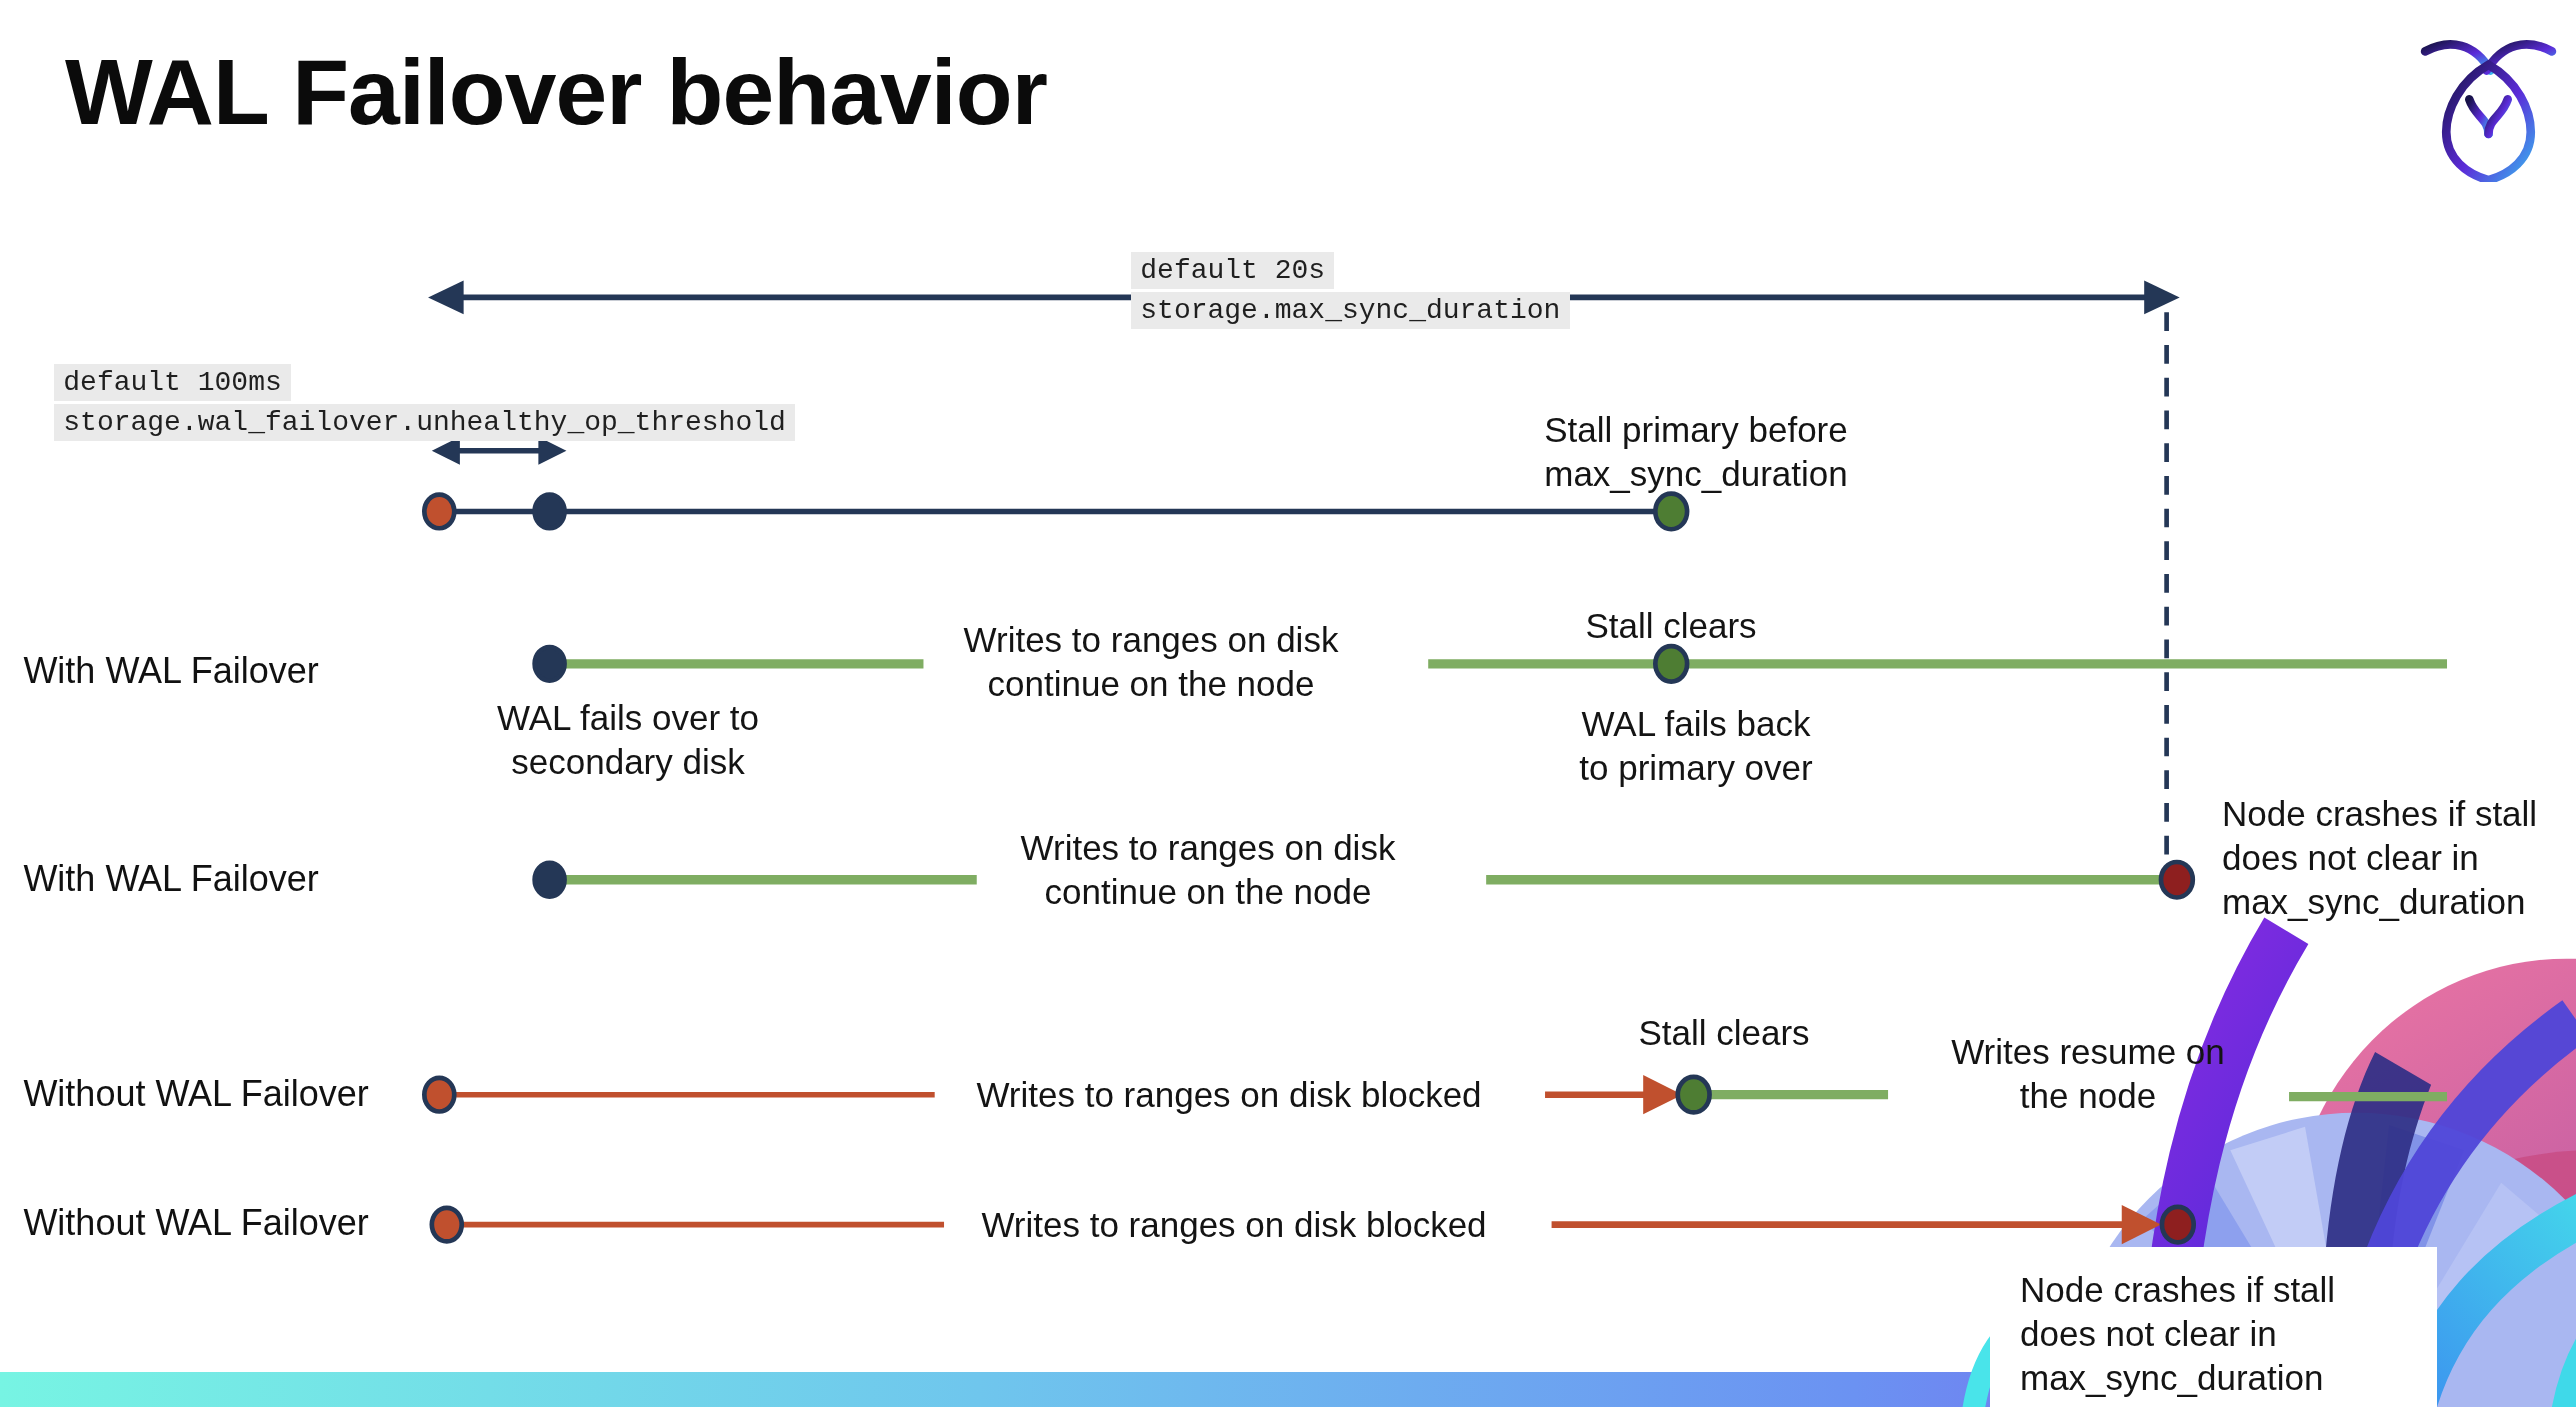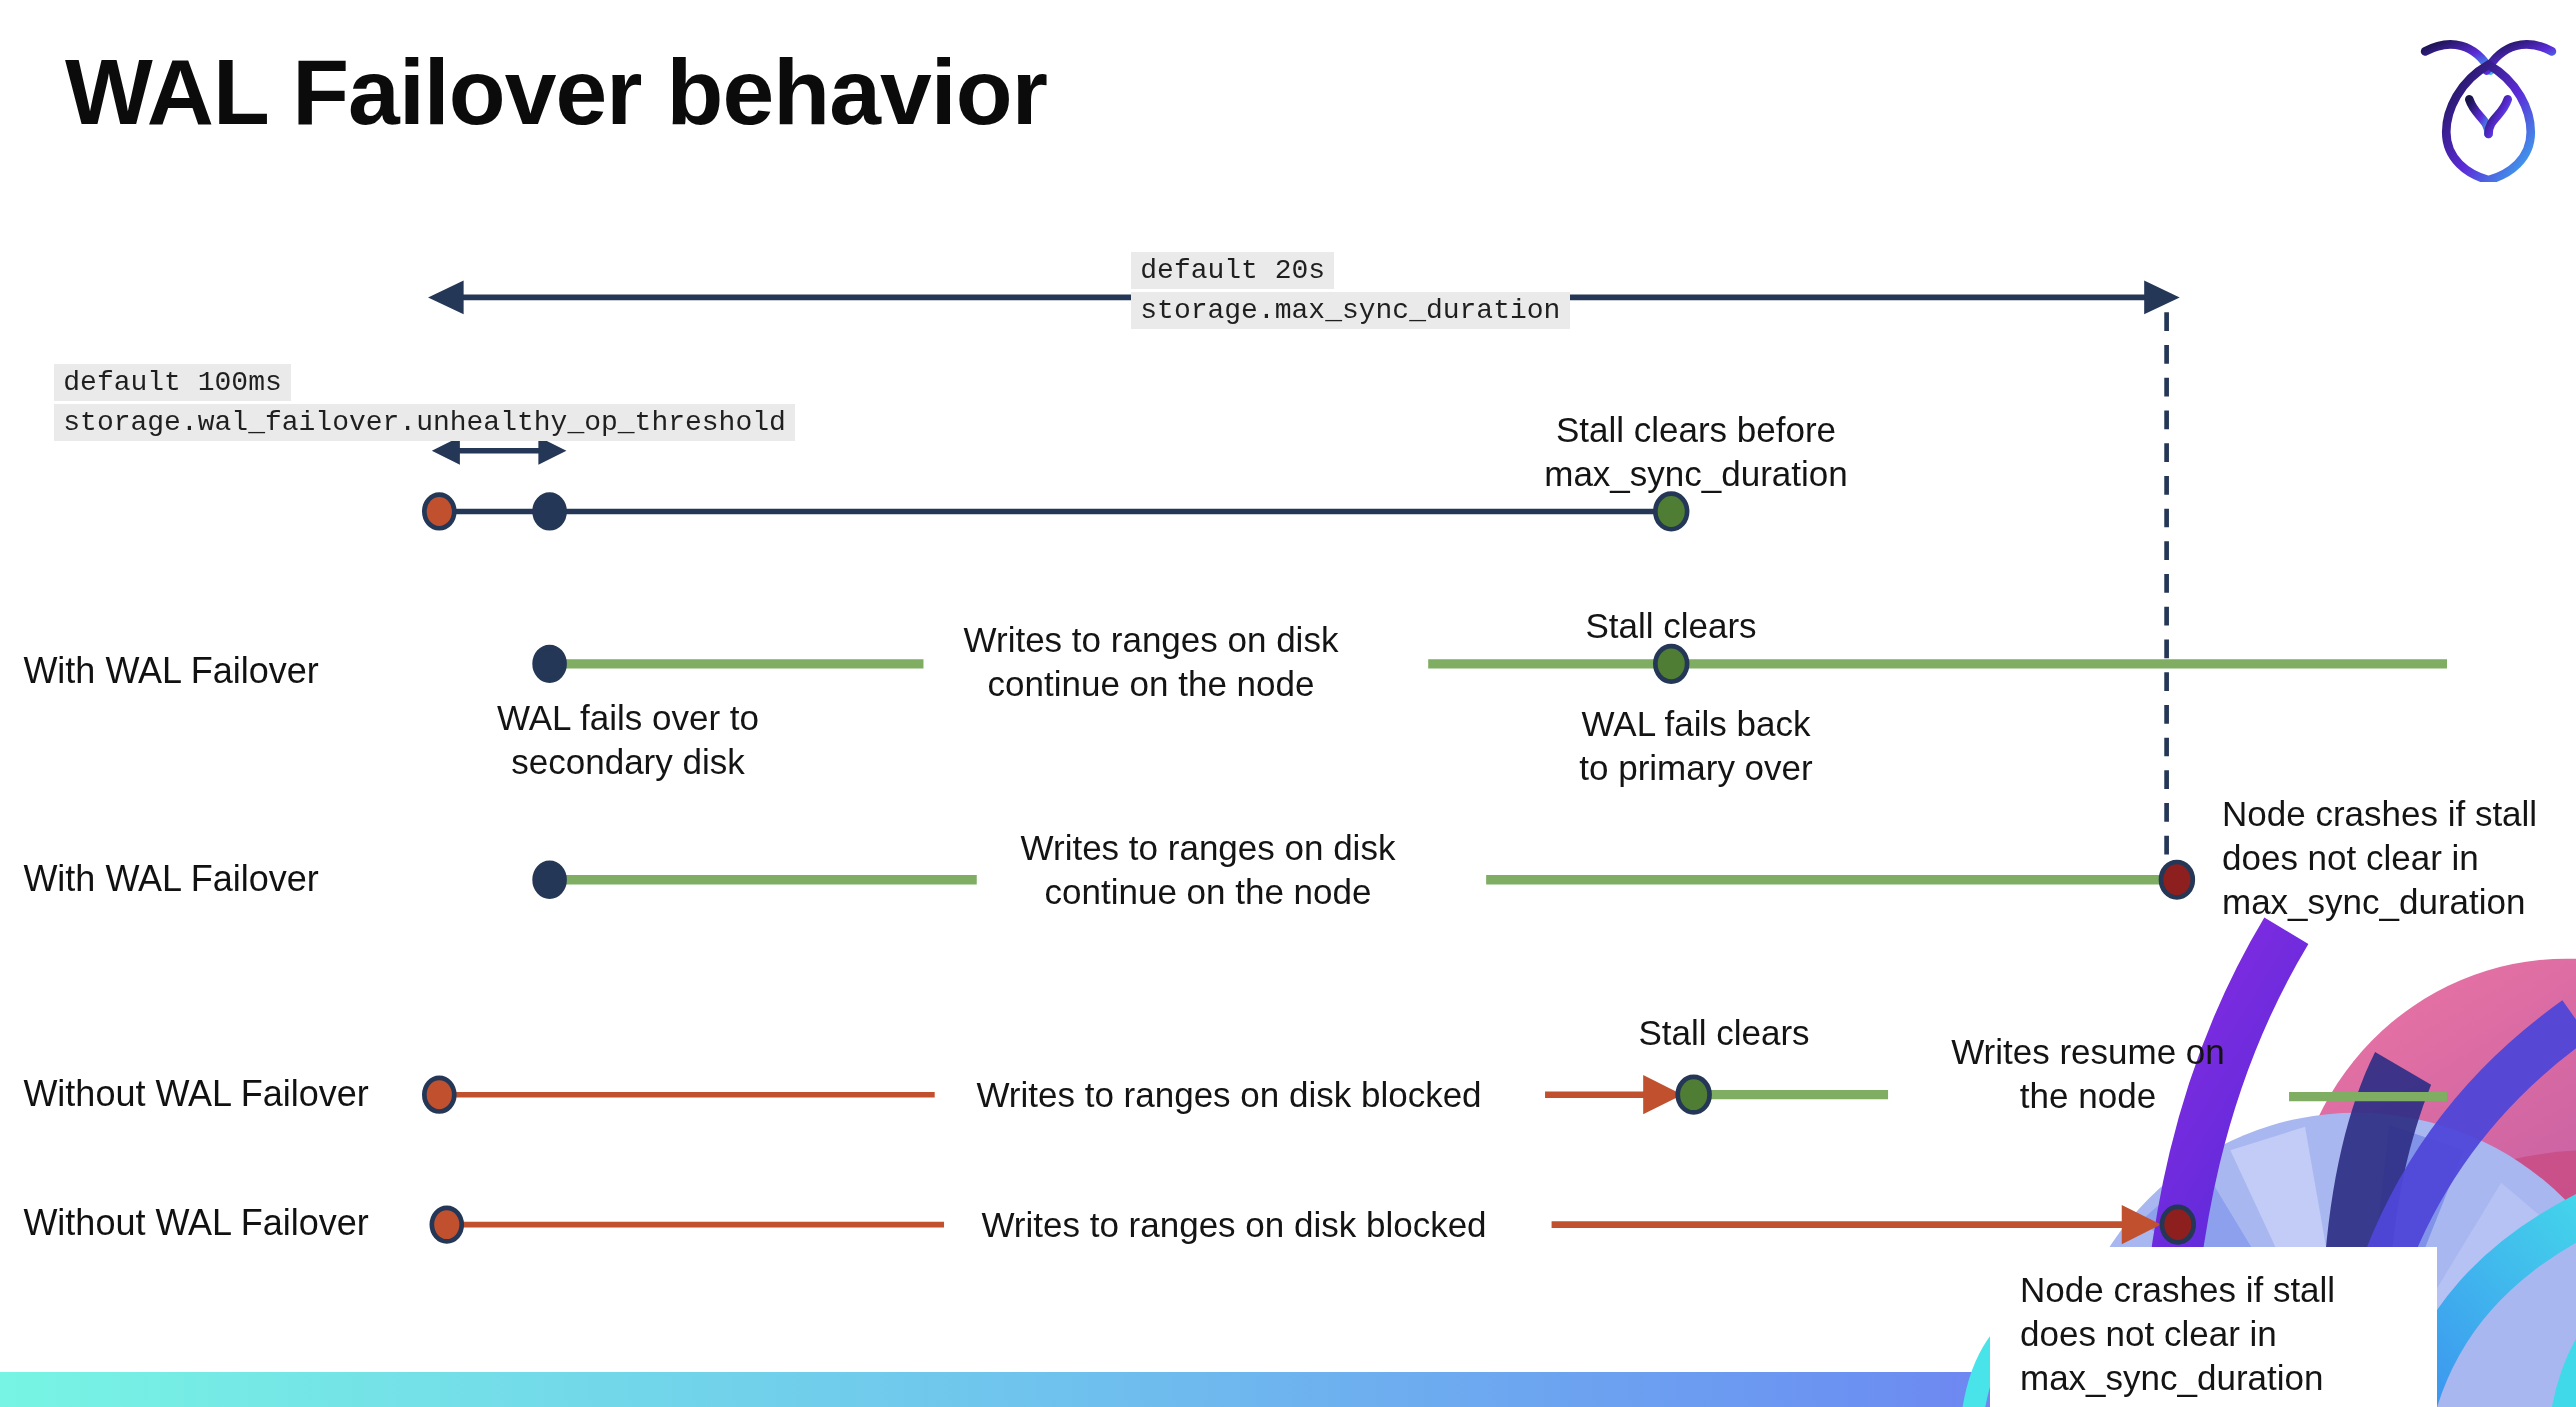--- a/index.html
+++ b/index.html
@@ -143,21 +143,21 @@
   <div class="code-block" style="left:30px;top:364px;margin-left:24px;">
     <span class="code-line">default 100ms</span>
     <span class="code-line">storage.wal_failover.unhealthy_op_threshold</span>
   </div>
 
   <div class="row-label" style="left:23.4px;top:672px;">With WAL Failover</div>
   <div class="row-label" style="left:23.4px;top:880px;">With WAL Failover</div>
   <div class="row-label" style="left:23.4px;top:1095px;">Without WAL Failover</div>
   <div class="row-label" style="left:23.4px;top:1224px;">Without WAL Failover</div>
 
-  <div class="ann" style="left:1696px;top:408px;">Stall clears before
+  <div class="ann" style="left:1696px;top:408px;">Stall primary before
 max_sync_duration</div>
   <div class="ann" style="left:1151px;top:618px;">Writes to ranges on disk
 continue on the node</div>
   <div class="ann" style="left:1671px;top:604px;">Stall clears</div>
   <div class="ann" style="left:628px;top:696px;">WAL fails over to
 secondary disk</div>
   <div class="ann" style="left:1696px;top:702px;">WAL fails  back
 to primary over</div>
   <div class="ann" style="left:1208px;top:826px;">Writes to ranges on disk
 continue on the node</div>

